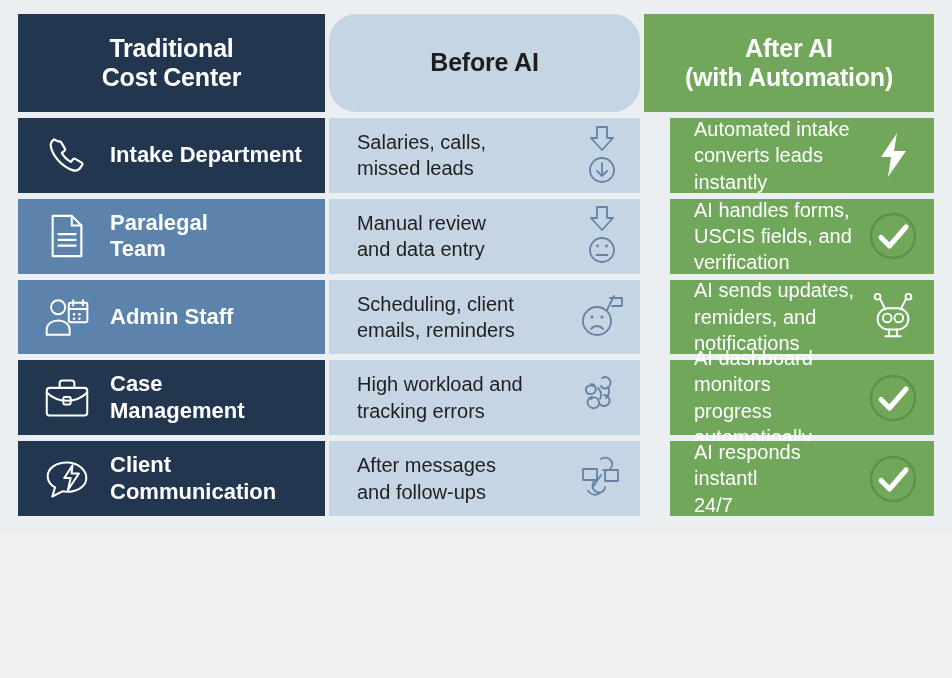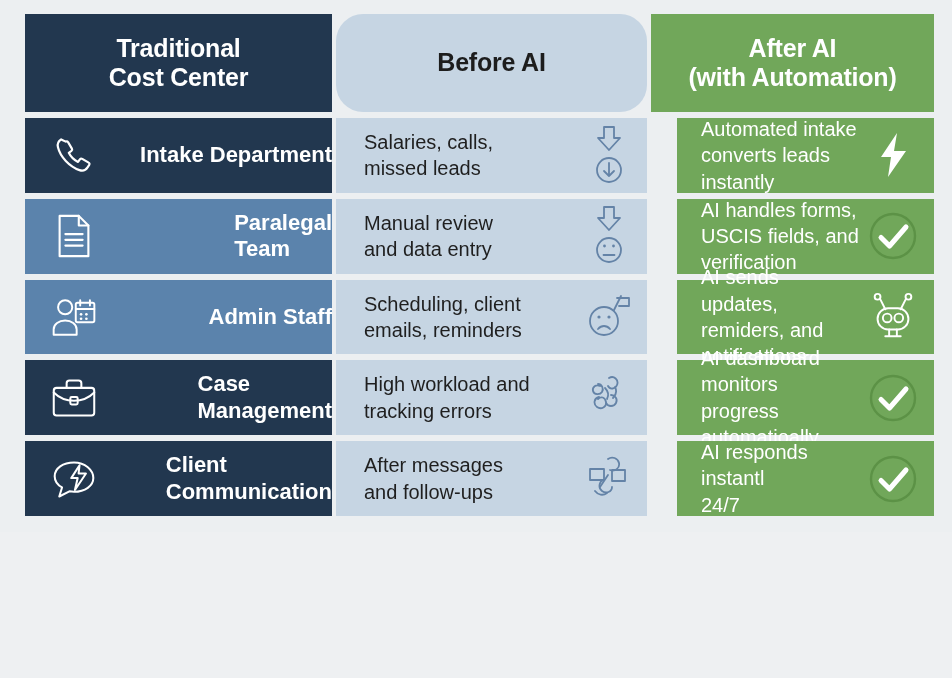--- a/index.html
+++ b/index.html
@@ -14,21 +14,21 @@
     font-family: "Liberation Sans", sans-serif;
     overflow: hidden;
   }
 
   .board {
     position: relative;
     width: 952px;
     height: 532px;
     background: #eceff1;
     box-sizing: border-box;
-    padding: 14px 18px 16px 25px;
+    padding: 14px 18px 16px 18px;
     display: flex;
     flex-direction: column;
     gap: 6px;
   }
 
   
   .row {
     display: flex;
     flex-direction: row;
     align-items: stretch;
@@ -36,21 +36,20 @@
     width: 100%;
   }
   .row-header { height: 98px; }
   .row-body   { flex: 1 1 0; min-height: 0; }
 
   .cell {
     box-sizing: border-box;
     display: flex;
     align-items: center;
     position: relative;
-    justify-content: space-between;
   }
 
   
   .col-left  { width: 307px; flex: 0 0 307px; }
   .col-mid   { width: 311px; flex: 0 0 311px; }
   .col-right { flex: 1 1 auto; }
 
   
   .hdr {
     justify-content: center;

